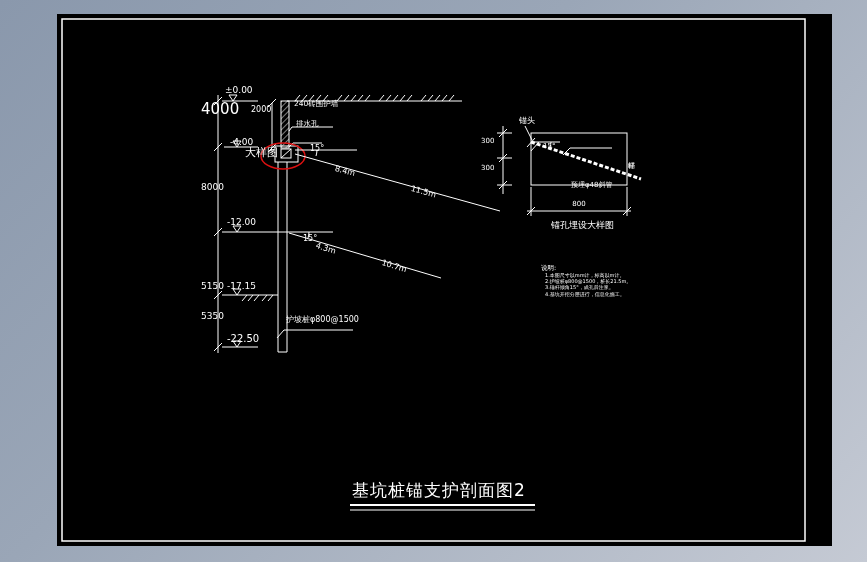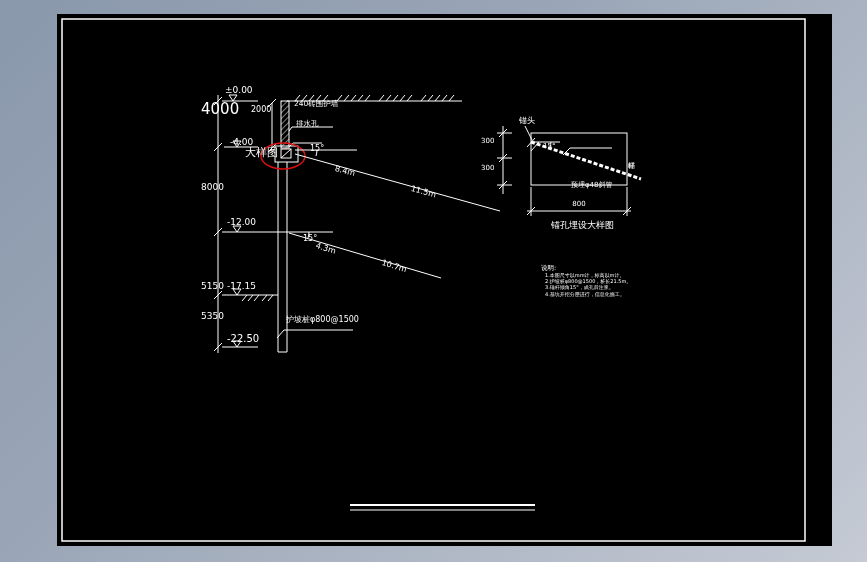--- a/index.html
+++ b/index.html
@@ -207,13 +207,14 @@
   <span class="lbl rt" style="left:424px;top:151px;width:20px;font-size:7px;">300</span>
   <span class="lbl ctr" style="left:505px;top:187px;width:34px;font-size:7px;">800</span>
   <span class="lbl" style="left:494px;top:207px;font-size:9px;">锚孔埋设大样图</span>
 
   <span class="lbl" style="left:484px;top:251px;font-size:6.5px;">说明:</span>
   <span class="lbl" style="left:488px;top:259px;font-size:5px;">1.本图尺寸以mm计，标高以m计。</span>
   <span class="lbl" style="left:488px;top:265px;font-size:5px;">2.护坡桩φ800@1500，桩长21.5m。</span>
   <span class="lbl" style="left:488px;top:271px;font-size:5px;">3.锚杆倾角15°，成孔后注浆。</span>
   <span class="lbl" style="left:488px;top:278px;font-size:5px;">4.基坑开挖分层进行，信息化施工。</span>
 
+  <span class="lbl" style="left:295px;top:468px;font-size:17px;letter-spacing:1px;">基坑桩锚支护剖面图2</span>
 </div>
 
 </body></html>

